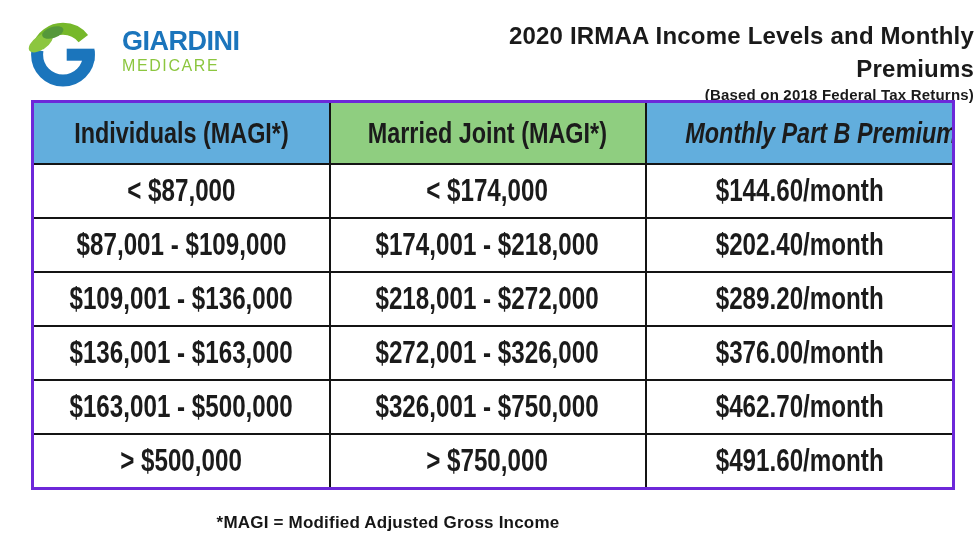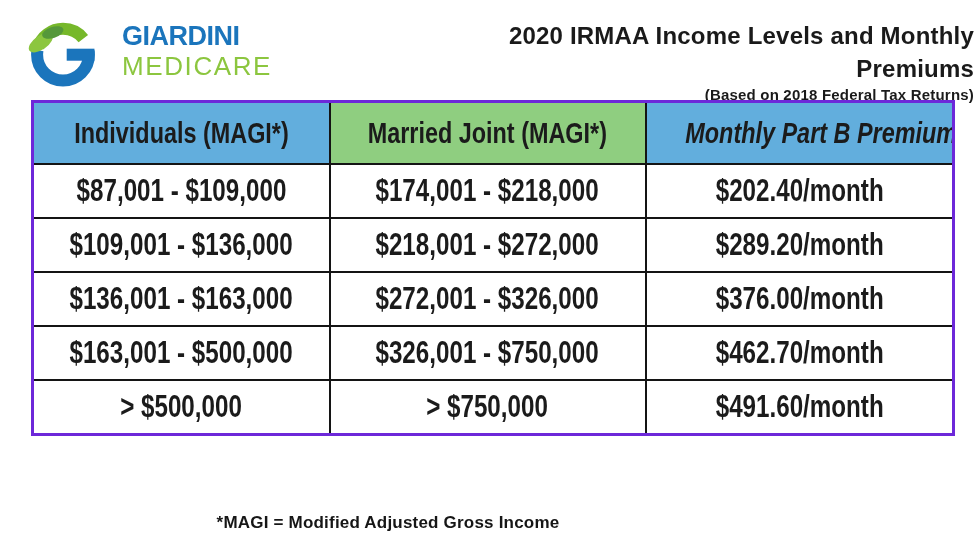--- a/index.html
+++ b/index.html
@@ -7,21 +7,21 @@
     width:974px; height:547px; position:relative; overflow:hidden;
     font-family:"Liberation Sans", sans-serif; color:#1a1a1a;
   }
   .page { position:absolute; inset:0; }
 
   
   .logo { position:absolute; left:26px; top:14px; display:flex; align-items:center; gap:22px; }
   .logo-icon svg { width:74px; height:74px; display:block; }
   .logo-text { display:flex; flex-direction:column; line-height:1; }
   .logo-name { font-size:27px; font-weight:700; letter-spacing:-0.5px; }
-  .logo-sub  { font-size:26px; font-weight:400; letter-spacing:1.6px; margin-top:3px; }
+  .logo-sub  { font-size:16px; font-weight:400; letter-spacing:1.6px; margin-top:3px; }
 
   
   .title-block { position:absolute; top:24px; left:0; width:974px; text-align:right; }
   .title-line { font-size:24px; font-weight:700; letter-spacing:0.2px; line-height:1.0; }
   .title-line2 { margin-top:9px; }
   .subtitle { font-size:15px; font-weight:700; margin-top:5px; letter-spacing:0.2px; }
 
   
   table.irmaa {
     position:absolute; left:31px; top:100px; width:921px;
@@ -81,20 +81,25 @@
       </colgroup>
     <thead>
       <tr>
         <th style="background: rgb(98, 174, 221);"><span class="cond">Individuals (MAGI*)</span></th>
         <th style="background: rgb(143, 206, 128);"><span class="cond">Married Joint (MAGI*)</span></th>
         <th style="background: rgb(98, 174, 221); font-style: italic;"><span class="cond">Monthly Part B Premium</span></th>
       </tr>
     </thead>
     <tbody>
       <tr>
+        <td><span class="cond">&lt; $87,000</span></td>
+        <td><span class="cond">&lt; $174,000</span></td>
+        <td><span class="cond">$144.60/month</span></td>
+      </tr>
+      <tr>
         <td><span class="cond">$87,001 - $109,000</span></td>
         <td><span class="cond">$174,001 - $218,000</span></td>
         <td><span class="cond">$202.40/month</span></td>
       </tr>
       <tr>
         <td><span class="cond">$109,001 - $136,000</span></td>
         <td><span class="cond">$218,001 - $272,000</span></td>
         <td><span class="cond">$289.20/month</span></td>
       </tr>
       <tr>

